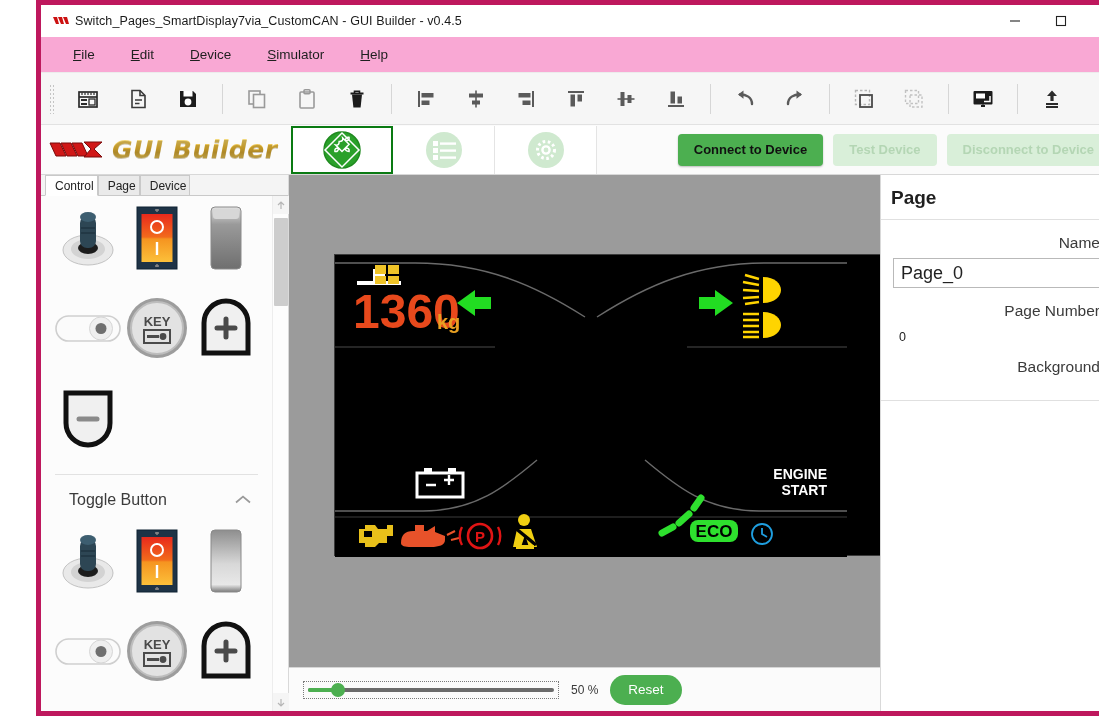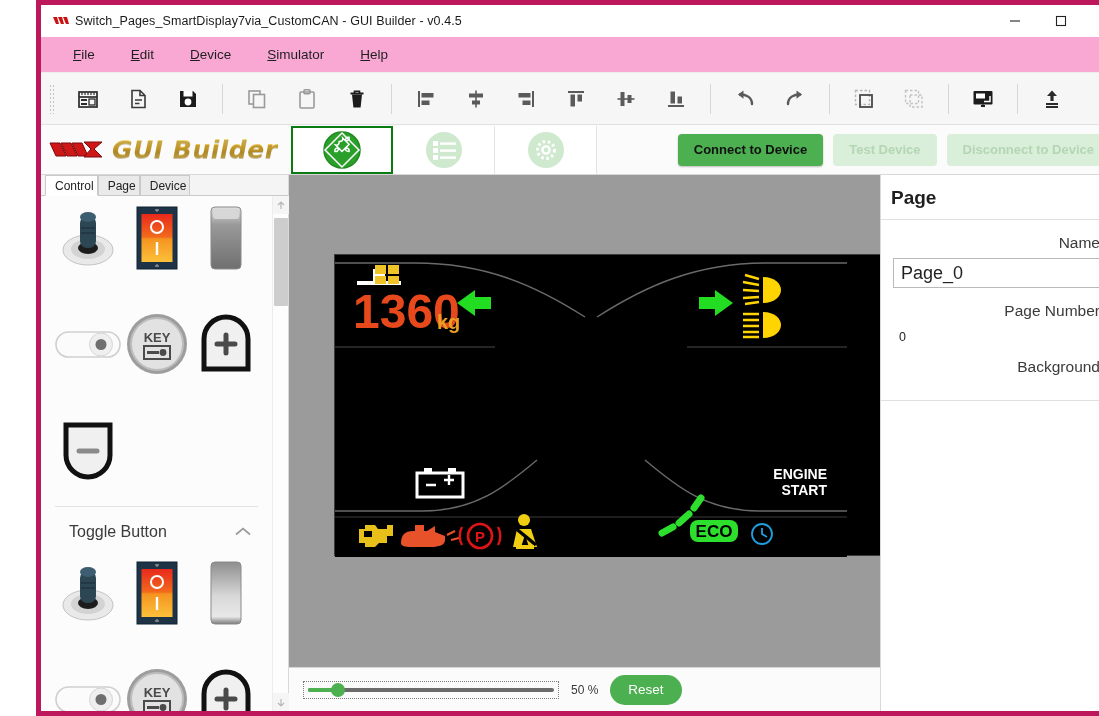--- a/index.html
+++ b/index.html
@@ -74,21 +74,21 @@
   .ltab { font-size:12px; padding:2px 3px 0 9px; background:#eaeaea; border:1px solid #c9c9c9;
           border-bottom:none; cursor:default; color:#222; line-height:17px; }
   .ltab.active { background:#fff; border-bottom:1px solid #fff; margin-bottom:-1px; }
 
   .lcontent { flex:1; display:flex; min-height:0; }
   .lscroll-area { flex:1; overflow:hidden; position:relative; background:#fcfcfc; }
   .sectionhdr { display:flex; align-items:center; justify-content:space-between;
                 padding:16px 20px 10px 28px; }
   .sectionhdr .t { font-size:16px; color:#3b3b3b; }
   .chev { color:#9a9a9a; font-size:13px; }
-  .wgrid { display:grid; grid-template-columns:repeat(3,1fr); gap:22px 0; padding:0 12px 8px 12px; }
+  .wgrid { display:grid; grid-template-columns:repeat(3,1fr); gap:6px 0; padding:0 12px 8px 12px; }
   .wcell { height:84px; display:flex; align-items:center; justify-content:center; cursor:default; }
   .divider { height:1px; background:#e2e2e2; margin:6px 14px 0 14px; }
 
   
   .vscroll { width:16px; flex:0 0 16px; background:#fdfdfd; border-left:1px solid #ededed;
              display:flex; flex-direction:column; align-items:center; }
   .sbtn { width:16px; height:18px; display:flex; align-items:center; justify-content:center;
           color:#b6b6b6; font-size:9px; background:#f5f5f5; cursor:default;}
   .strack { flex:1; width:16px; position:relative; }
   .sthumb { position:absolute; top:4px; left:1px; width:14px; height:88px; background:#cdcdcd;

